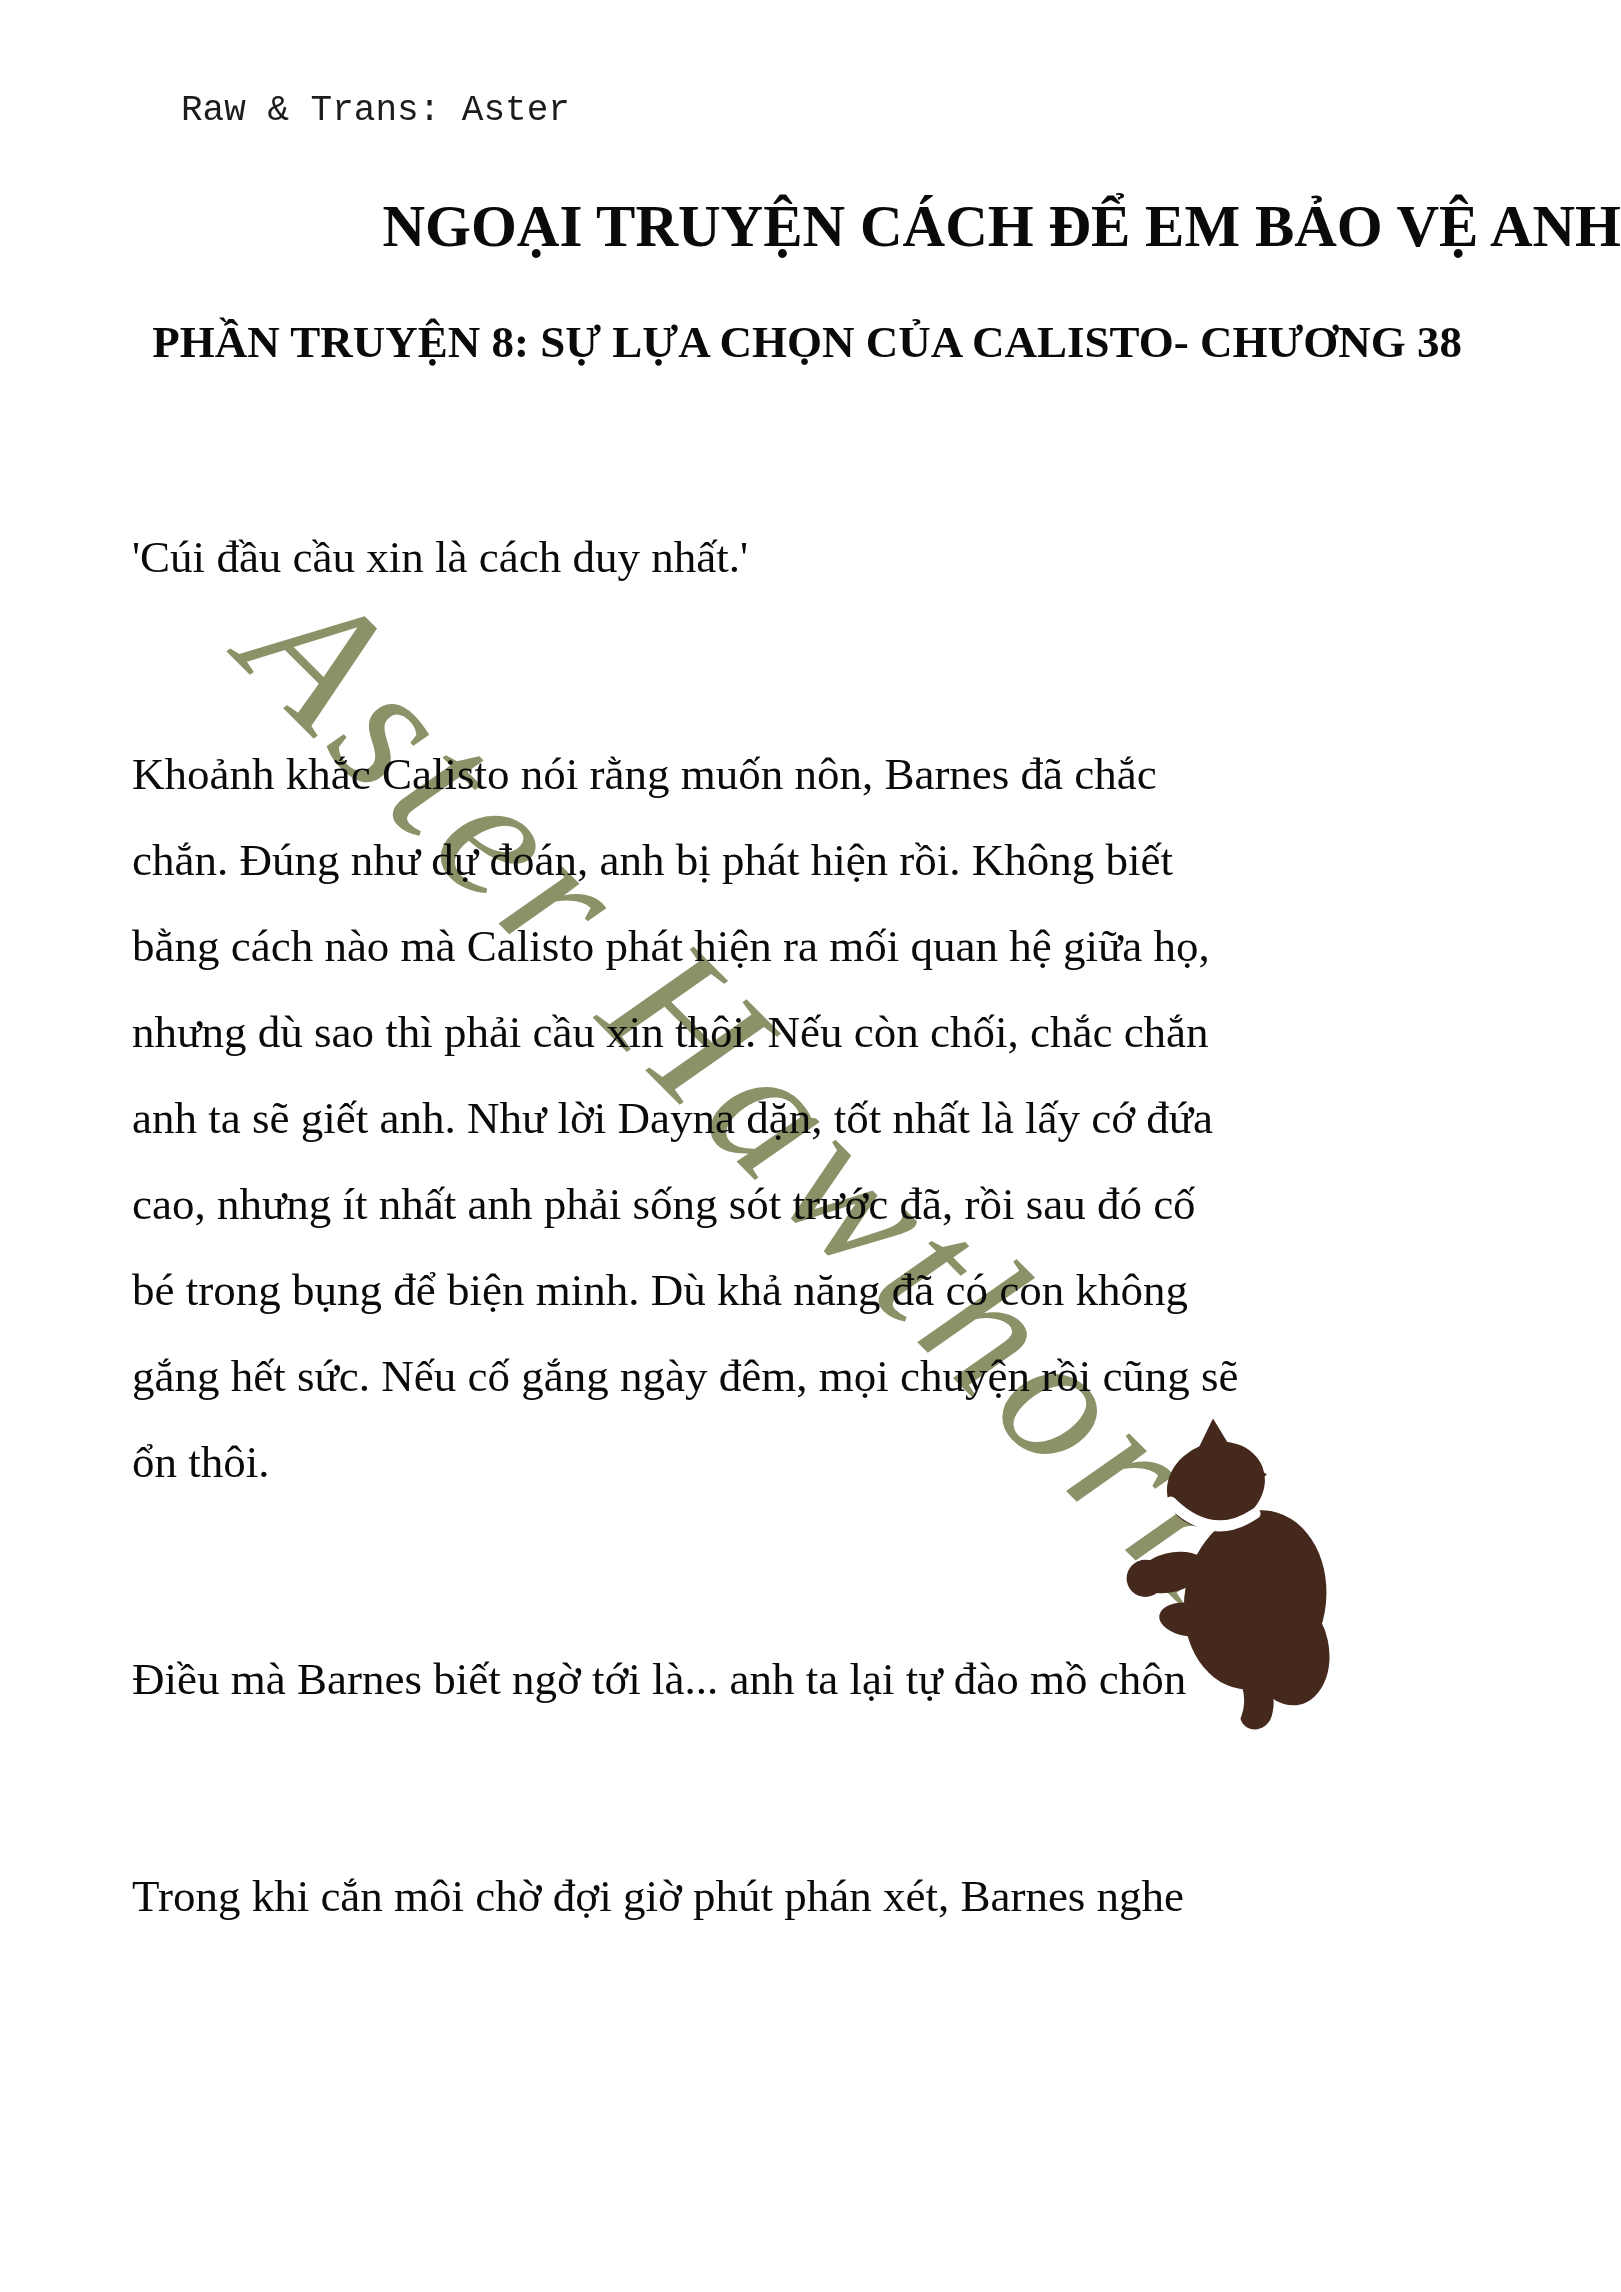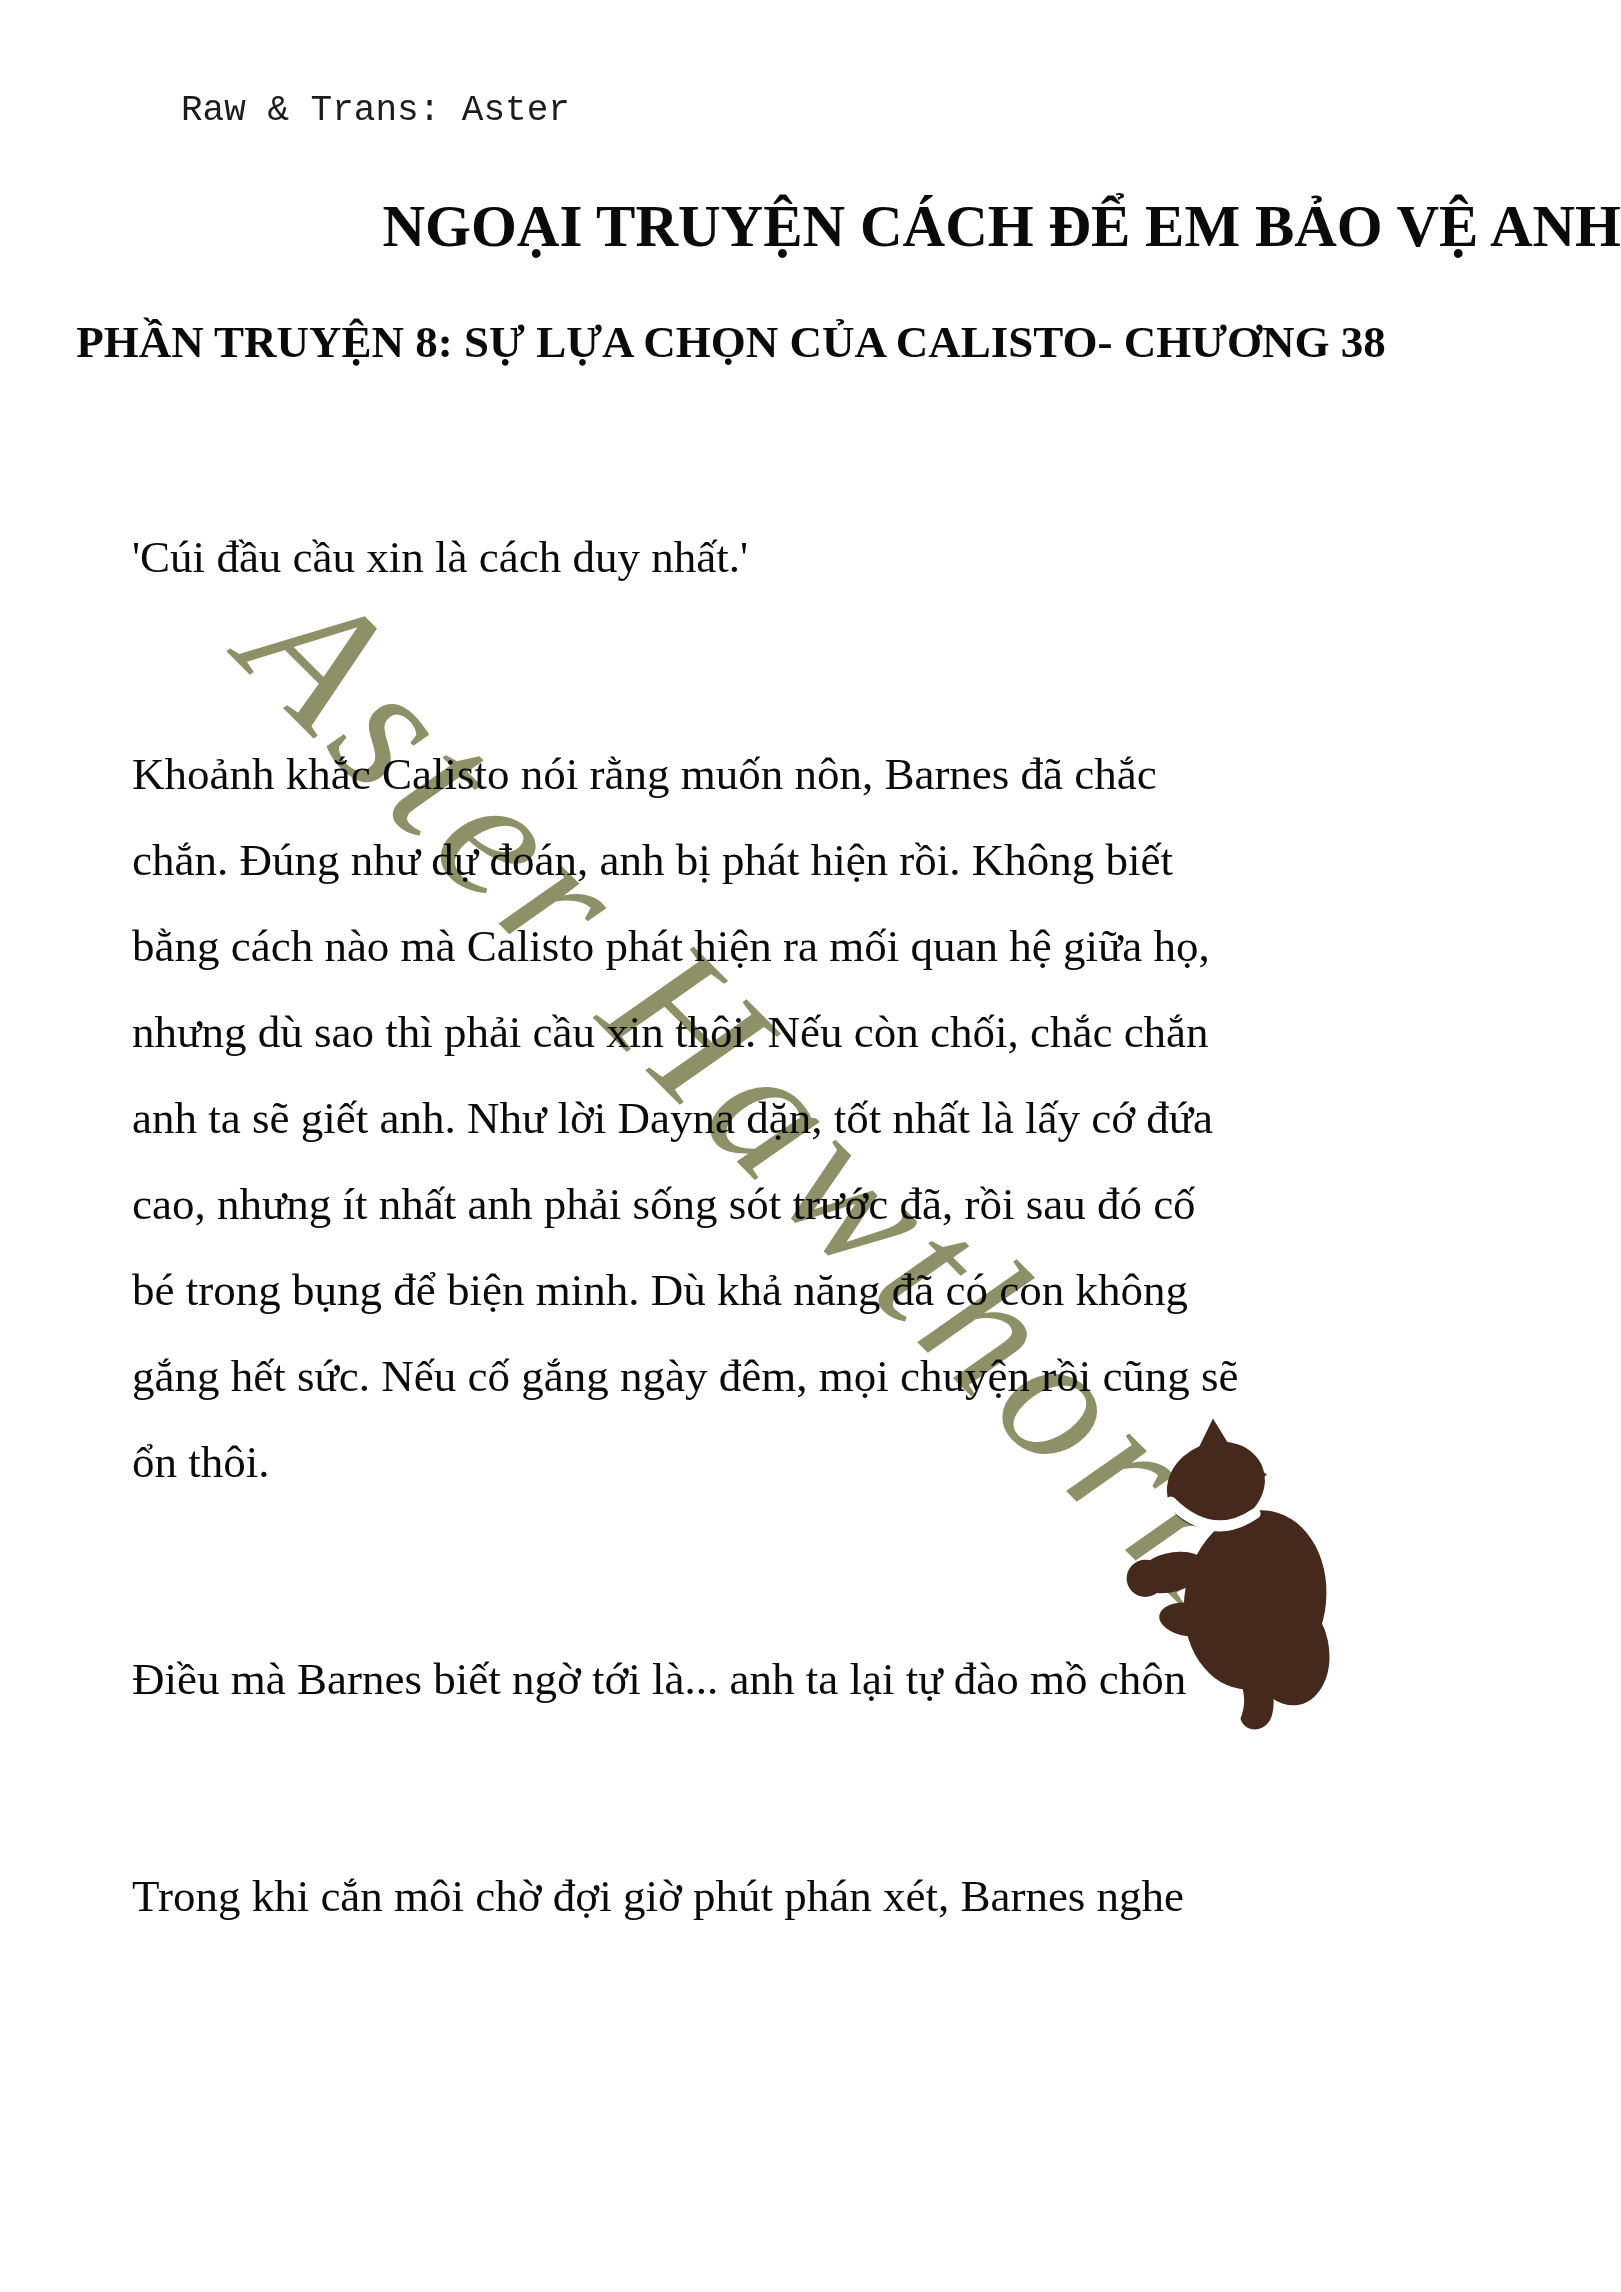--- a/index.html
+++ b/index.html
@@ -18,21 +18,21 @@
     z-index:3;white-space:nowrap;
   }
   .title{
     position:absolute;left:0;top:192px;width:1621px;
     text-align:right;
     font-size:59px;font-weight:bold;margin:0;
     z-index:3;white-space:nowrap;
   }
   .subtitle{
     position:absolute;left:0;top:316px;width:1462px;
-    text-align:center;
+    text-align:right;
     font-size:45px;font-weight:bold;margin:0;
     z-index:3;white-space:nowrap;
   }
   .bodytext{
     position:absolute;left:132px;top:514px;width:1402px;
     font-size:45px;line-height:86px;
     z-index:3;
   }
   .bodytext p{margin:0 0 131px 0;padding:0;}
   .bodytext .line{white-space:nowrap;}

